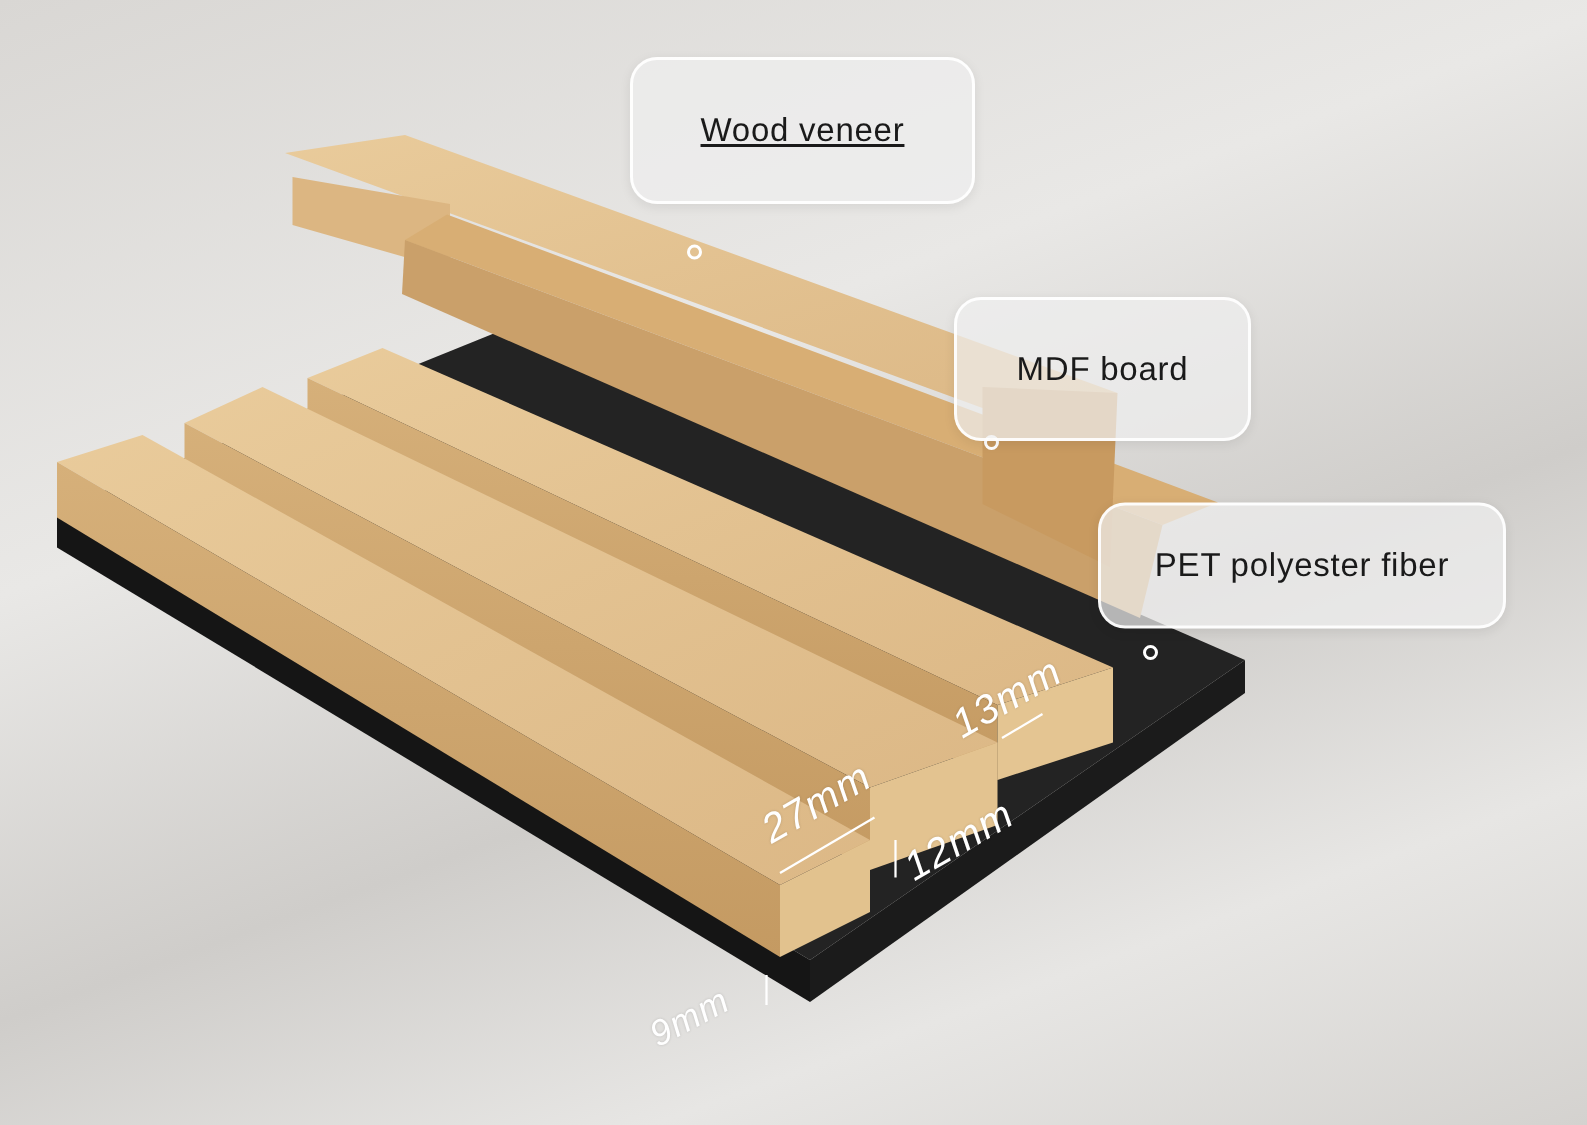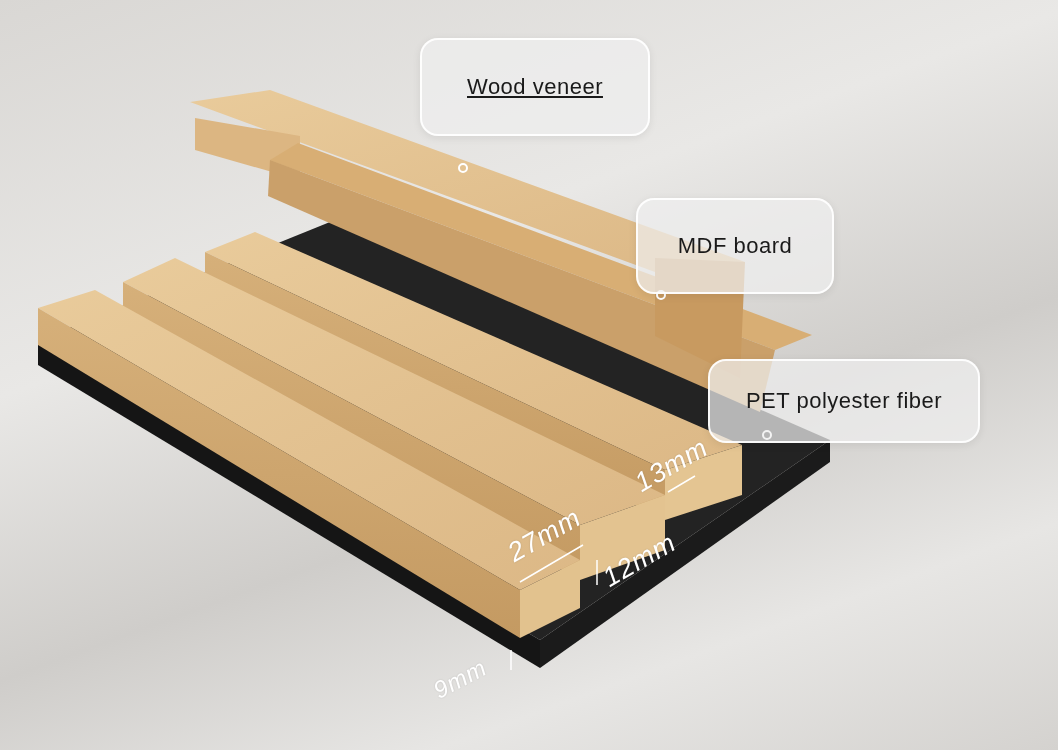--- a/index.html
+++ b/index.html
@@ -74,20 +74,20 @@
     <line x1="511" y1="650" x2="511" y2="670"></line>
   </g>
 </svg>
 
 <div class="callout" style="left:420px;top:38px;width:226px;height:94px;text-decoration:underline;">
   <span>Wood veneer</span>
 </div>
 <div class="callout" style="left:636px;top:165px;width:194px;height:92px;margin-top:33px;">
   <span>MDF board</span>
 </div>
-<div class="callout" style="left:708px;top:335px;width:268px;height:80px;margin-top:24px;">
+<div class="callout" style="left:732px;top:335px;width:268px;height:80px;">
   <span>PET polyester fiber</span>
 </div>
 
 <div class="dim" style="left:505px;top:520px;transform:rotate(-30deg);">27mm</div>
 <div class="dim" style="left:632px;top:450px;transform:rotate(-30deg);">13mm</div>
 <div class="dim" style="left:600px;top:545px;transform:rotate(-30deg);">12mm</div>
 <div class="dim" style="left:432px;top:665px;font-size:24px;transform:rotate(-28deg);">9mm</div>
 
 </body></html>

